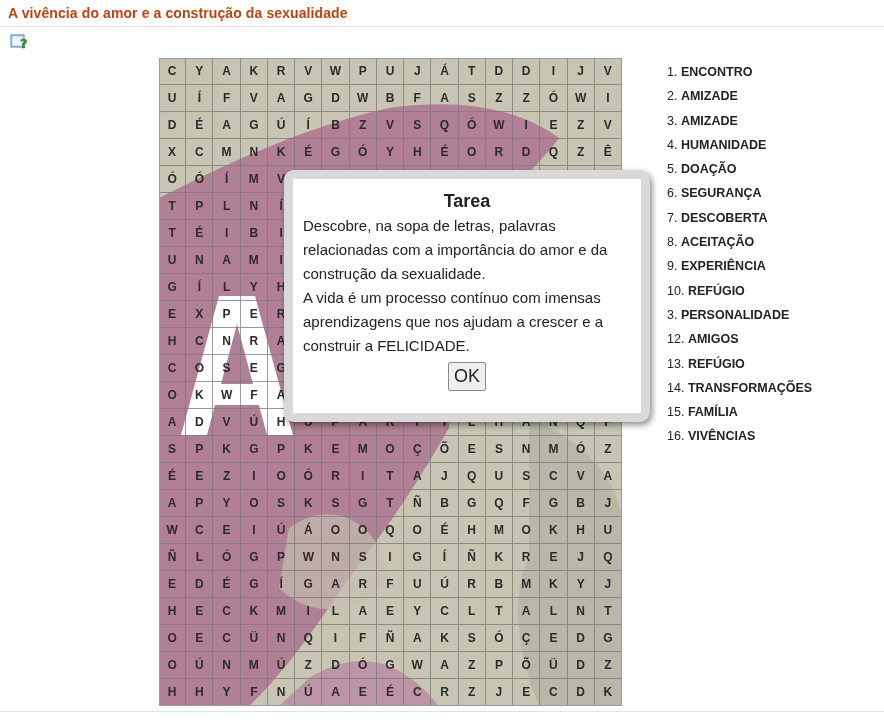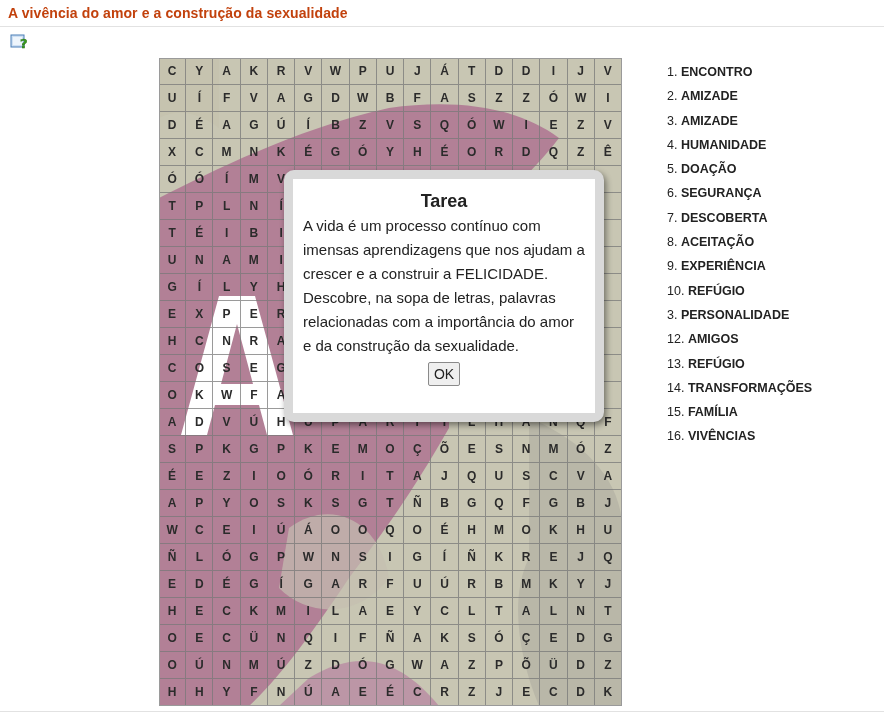--- a/index.html
+++ b/index.html
@@ -50,35 +50,35 @@
     .word-list {
       position: absolute; left: 667px; top: 64px; margin: 0; padding: 0; list-style: none;
       font-size: 12.5px;
     }
     .word-list li { height: 24.3px; line-height: 16px; color: #222; white-space: nowrap; }
     .word-list .num { font-weight: normal; }
     .word-list .word { font-weight: bold; }
 
     
     .dialog {
-      position: absolute; left: 284px; top: 170px; width: 320px; height: 252px;
+      position: absolute; left: 284px; top: 170px; width: 366px; height: 252px;
       background: #d9d9d9; border-radius: 10px; box-sizing: border-box; padding: 9px;
       box-shadow: 2px 3px 6px rgba(0,0,0,0.45);
     }
     .dialog-inner {
       background: #fff; width: 100%; height: 100%; box-sizing: border-box;
       padding: 10px 10px 0 10px; text-align: center;
     }
     .dialog-title { font-weight: bold; font-size: 18px; color: #222; margin-top: 0; line-height: 24px; }
     .dialog-body {
       text-align: left; font-size: 15px; line-height: 24px; color: #222; margin-top: 1px;
     }
     .dialog-body p { margin: 0; }
     .ok-button {
-      margin-top: 4px; font-family: "Liberation Sans", sans-serif; font-size: 14px;
+      margin-top: 4px; font-family: "Liberation Sans", sans-serif; font-size: 18px;
       padding: 3px 5px; background: #efefef; border: 1px solid #8a8a8a; border-radius: 2px; color: #222;
       cursor: pointer;
     }
   </style>
 </head>
 <body>
 
 <div class="page-title">A vivência do amor e a construção da sexualidade</div>
 <div class="title-rule"></div>
 
@@ -533,18 +533,18 @@
     <li><span class="num">15.</span> <span class="word">FAMÍLIA</span></li>
     <li><span class="num">16.</span> <span class="word">VIVÊNCIAS</span></li>
   </ul>
 
 <div class="bottom-rule"></div>
 
 <div class="dialog">
   <div class="dialog-inner">
     <div class="dialog-title">Tarea</div>
     <div class="dialog-body">
+      <p>Descobre, na sopa de letras, palavras relacionadas com a importância do amor e da construção da sexualidade.</p>
       <p>A vida é um processo contínuo com imensas aprendizagens que nos ajudam a crescer e a construir a FELICIDADE.</p>
-      <p>Descobre, na sopa de letras, palavras relacionadas com a importância do amor e da construção da sexualidade.</p>
     </div>
     <button class="ok-button">OK</button>
   </div>
 </div>
 
 </body></html>

